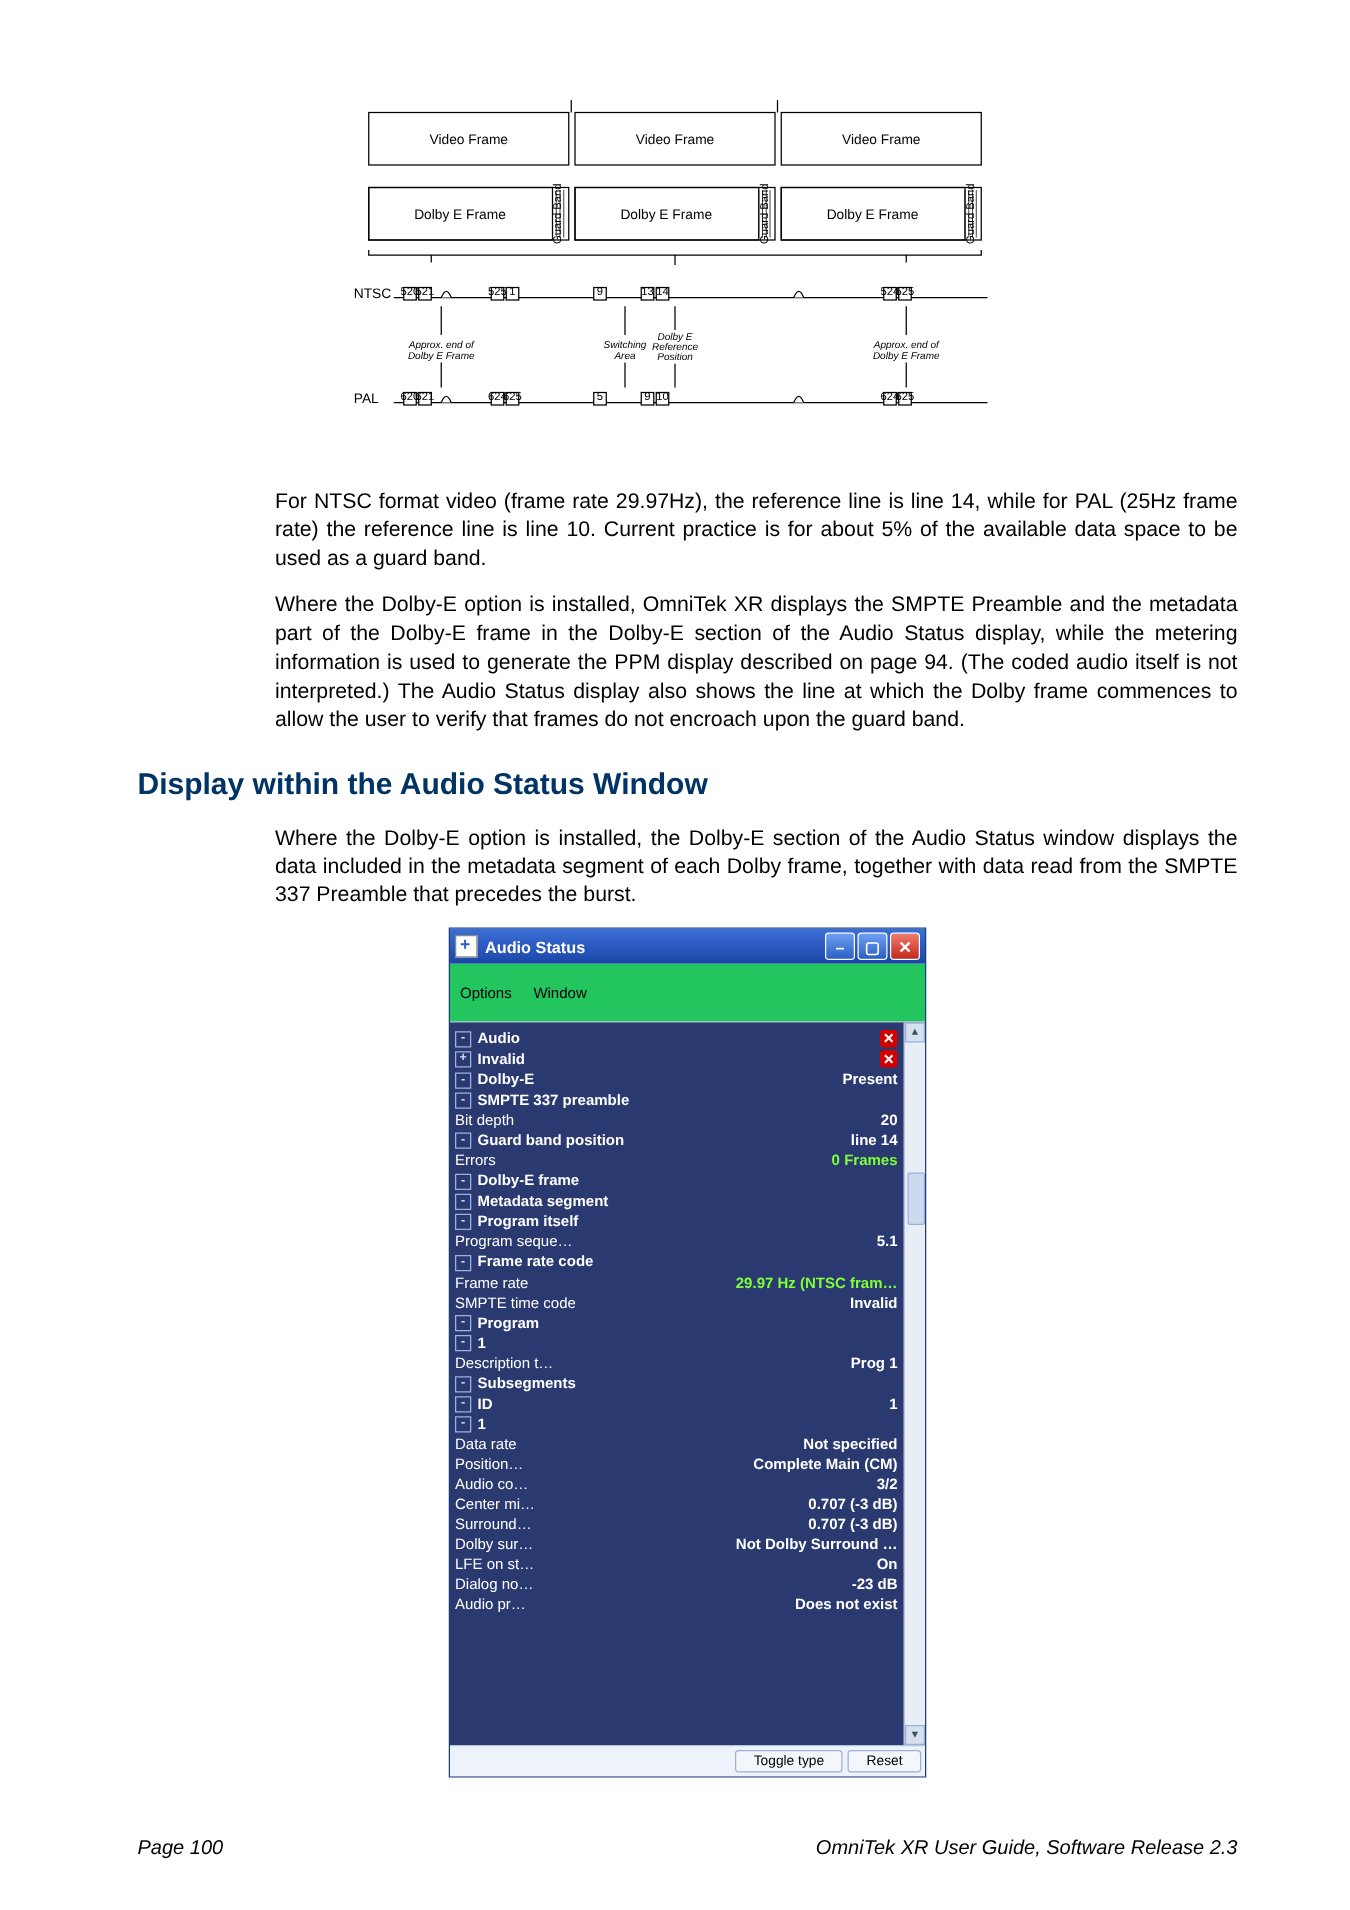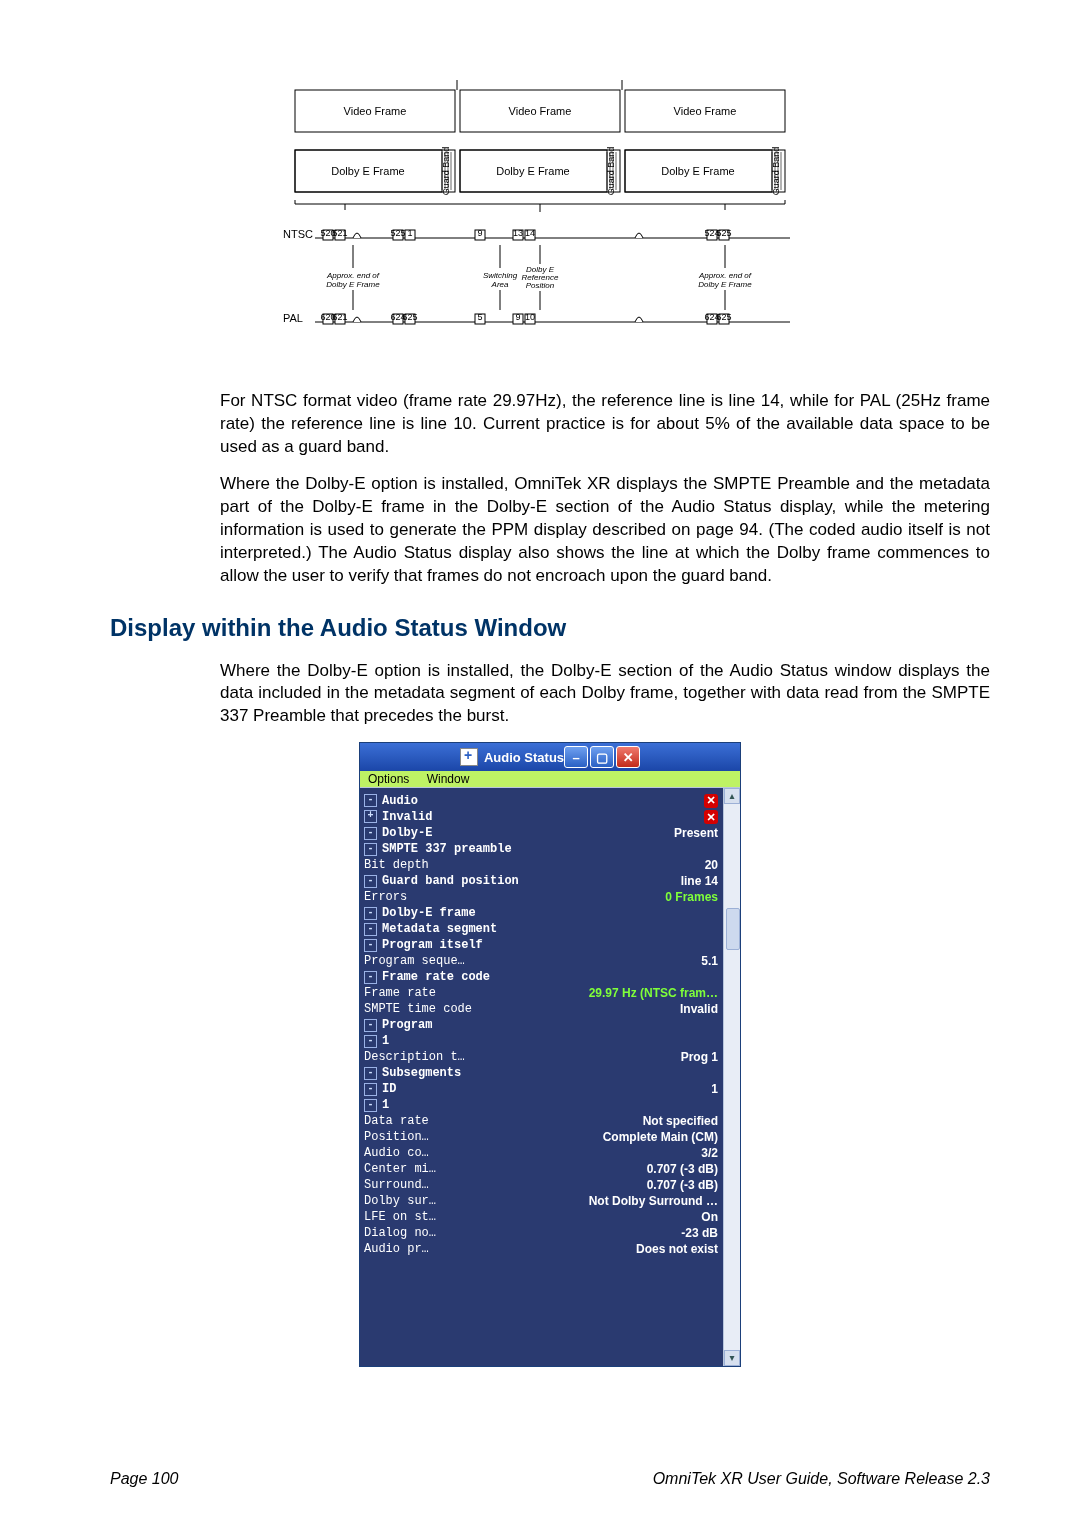--- a/index.html
+++ b/index.html
@@ -4,33 +4,33 @@
 <style>
   html,body{margin:0;padding:0;background:#fff;}
   body{width:1080px;min-height:1528px;font-family:Arial,Helvetica,sans-serif;color:#000;position:relative;}
   .page{padding:80px 90px 40px 110px;}
   .diagram{width:550px;margin:0 auto 40px auto;}
   .diagram svg{display:block;}
   .body-text{margin-left:110px;margin-right:0;font-size:17px;line-height:1.35;text-align:justify;}
   .body-text p{margin:0 0 14px 0;}
   .section-heading{font-family:Arial,Helvetica,sans-serif;font-size:24px;font-weight:bold;color:#003366;margin:26px 0 18px 0;}
   .status-window{width:380px;margin:10px auto 0 auto;border:1px solid #1b3f7a;font-family:Tahoma,Arial,sans-serif;font-size:12px;}
-  .titlebar{height:28px;background:linear-gradient(#3b6fd6,#1b46a8);color:#fff;display:flex;align-items:center;justify-content:center;padding:0 4px;}
+  .titlebar{height:28px;background:linear-gradient(#3b6fd6,#1b46a8);color:#fff;display:flex;align-items:center;justify-content:space-between;padding:0 4px;}
   .titlebar .title{font-weight:bold;font-size:13px;display:flex;align-items:center;gap:6px;}
   .titlebar .title .appicon{width:16px;height:16px;background:#fff;border:1px solid #888;position:relative;}
   .titlebar .title .appicon::before{content:"+";color:#2a60c4;font-weight:bold;position:absolute;left:3px;top:-2px;font-size:14px;}
   .titlebar .winbtns{display:flex;gap:2px;}
   .titlebar .winbtn{width:22px;height:20px;border:1px solid #fff;border-radius:3px;background:linear-gradient(#6ea0f0,#2a60c4);color:#fff;display:flex;align-items:center;justify-content:center;font-size:13px;font-weight:bold;}
   .titlebar .winbtn.close{background:linear-gradient(#f07a6e,#c22a1a);}
-  .menubar{background:#bef264;border-bottom:1px solid #b8c6dc;padding:1px 8px;font-size:12px;color:#000;}
+  .menubar{background:#22c55e;border-bottom:1px solid #b8c6dc;padding:16px 8px;font-size:12px;color:#000;}
   .menubar span{margin-right:14px;}
   .treewrap{background:#2a3a70;color:#fff;position:relative;padding:4px 0 4px 4px;height:570px;overflow:hidden;}
   .tree{list-style:none;margin:0;padding:0;}
   .tree li{display:flex;justify-content:space-between;align-items:center;padding:1px 22px 1px 0;white-space:nowrap;}
-  .tree .lbl{display:inline-block;font-family:Liberation Mono, monospace;}
+  .tree .lbl{display:inline-block;}
   .tree .val{color:#fff;font-weight:bold;text-align:right;}
   .tree .val.green{color:#7fff3a;}
   .i0{padding-left:4px;font-weight:bold;}
   .i1{padding-left:22px;font-weight:bold;}
   .i2{padding-left:40px;font-weight:bold;}
   .i3{padding-left:58px;}
   .i3b{padding-left:58px;font-weight:bold;}
   .i4{padding-left:76px;}
   .i4b{padding-left:76px;font-weight:bold;}
   .i5{padding-left:94px;}
@@ -335,20 +335,24 @@
             <span class="val">Does not exist</span>
           </li>
       </ul>
       <div class="scroll">
         <div class="arr up">▴</div>
         <div class="thumb"></div>
         <div class="arr down">▾</div>
       </div>
     </div>
 
+    <div class="bottombar">
+      <button>Toggle type</button>
+      <button>Reset</button>
+    </div>
   </div>
 
 </div>
 
 <div class="footer">
   <span>Page 100</span>
   <span>OmniTek XR User Guide, Software Release 2.3</span>
 </div>
 
 </body></html>

